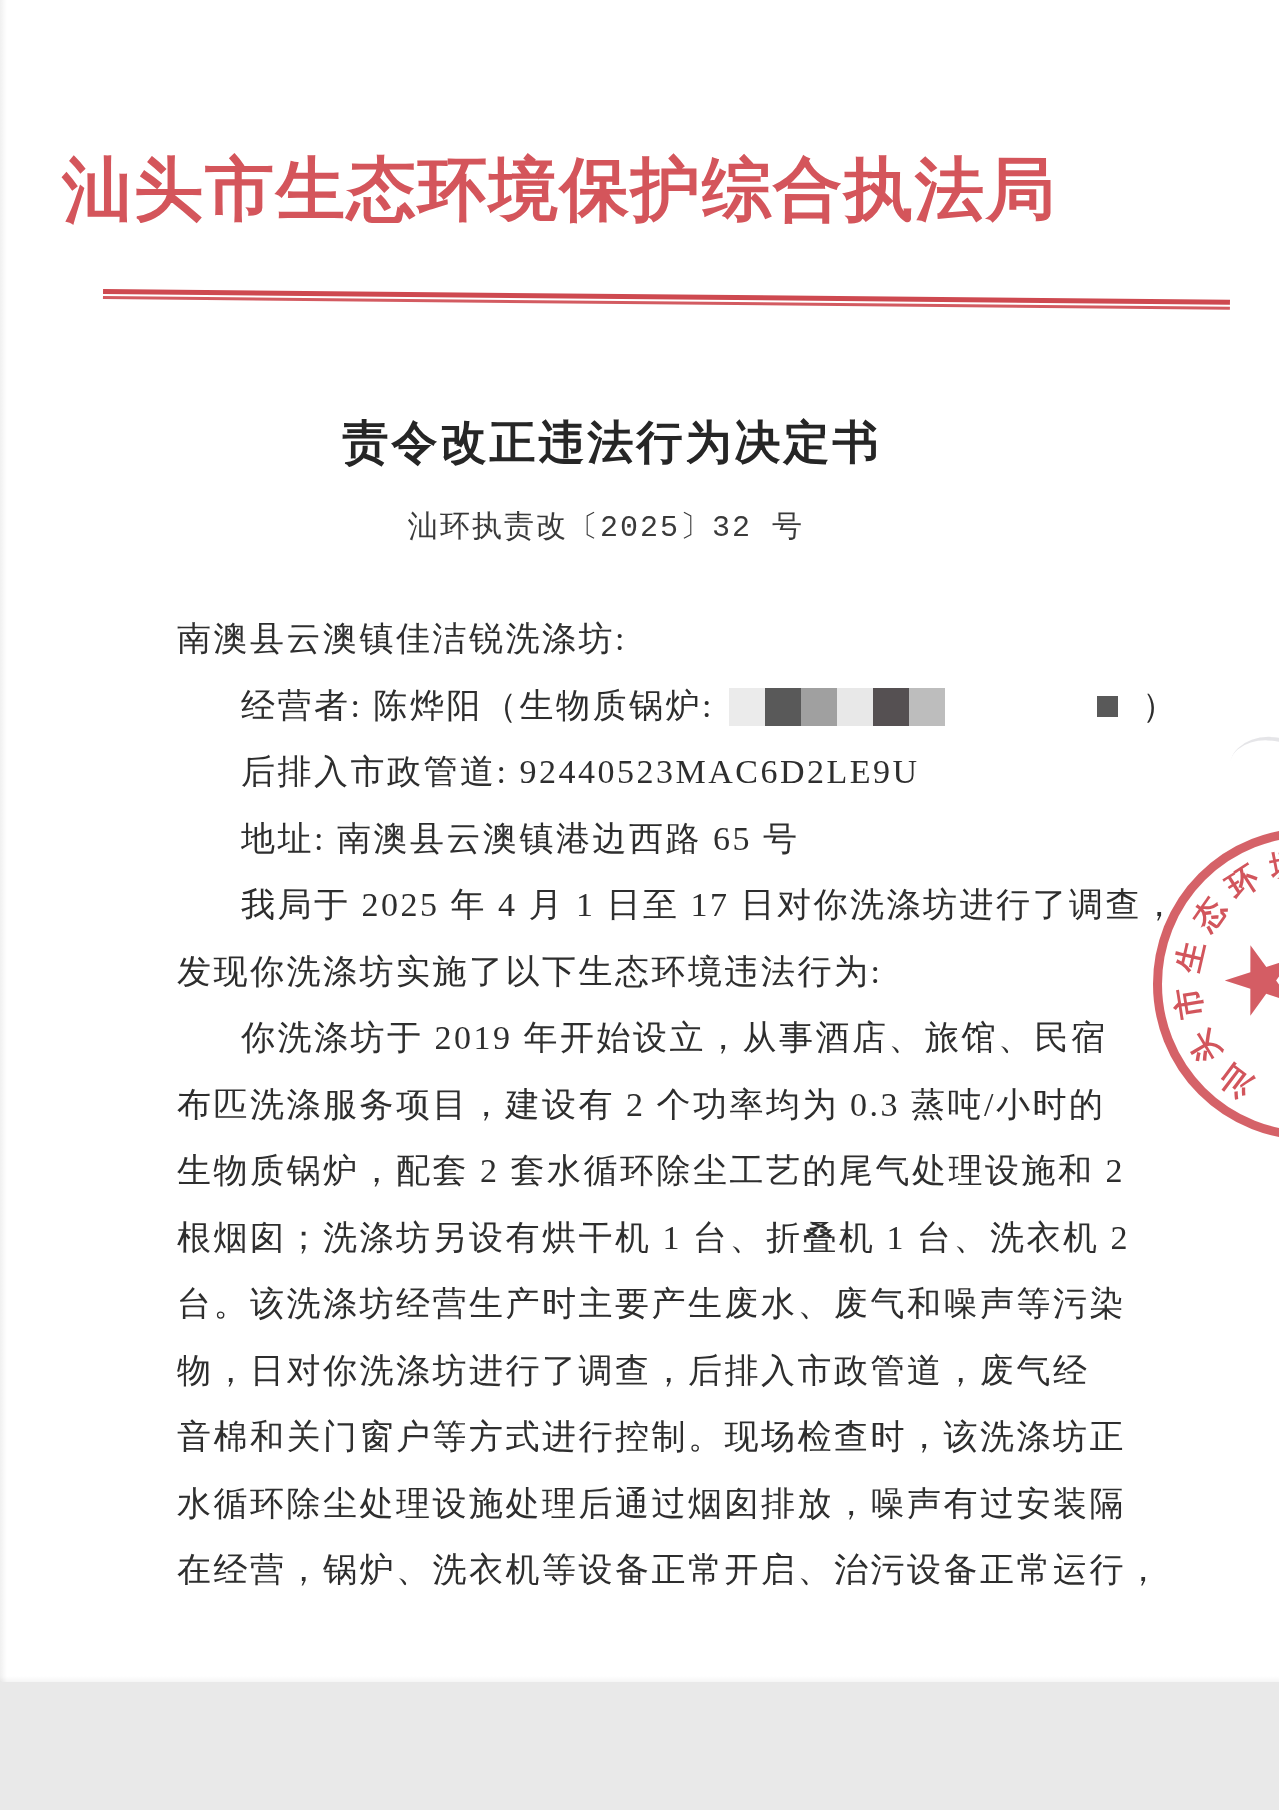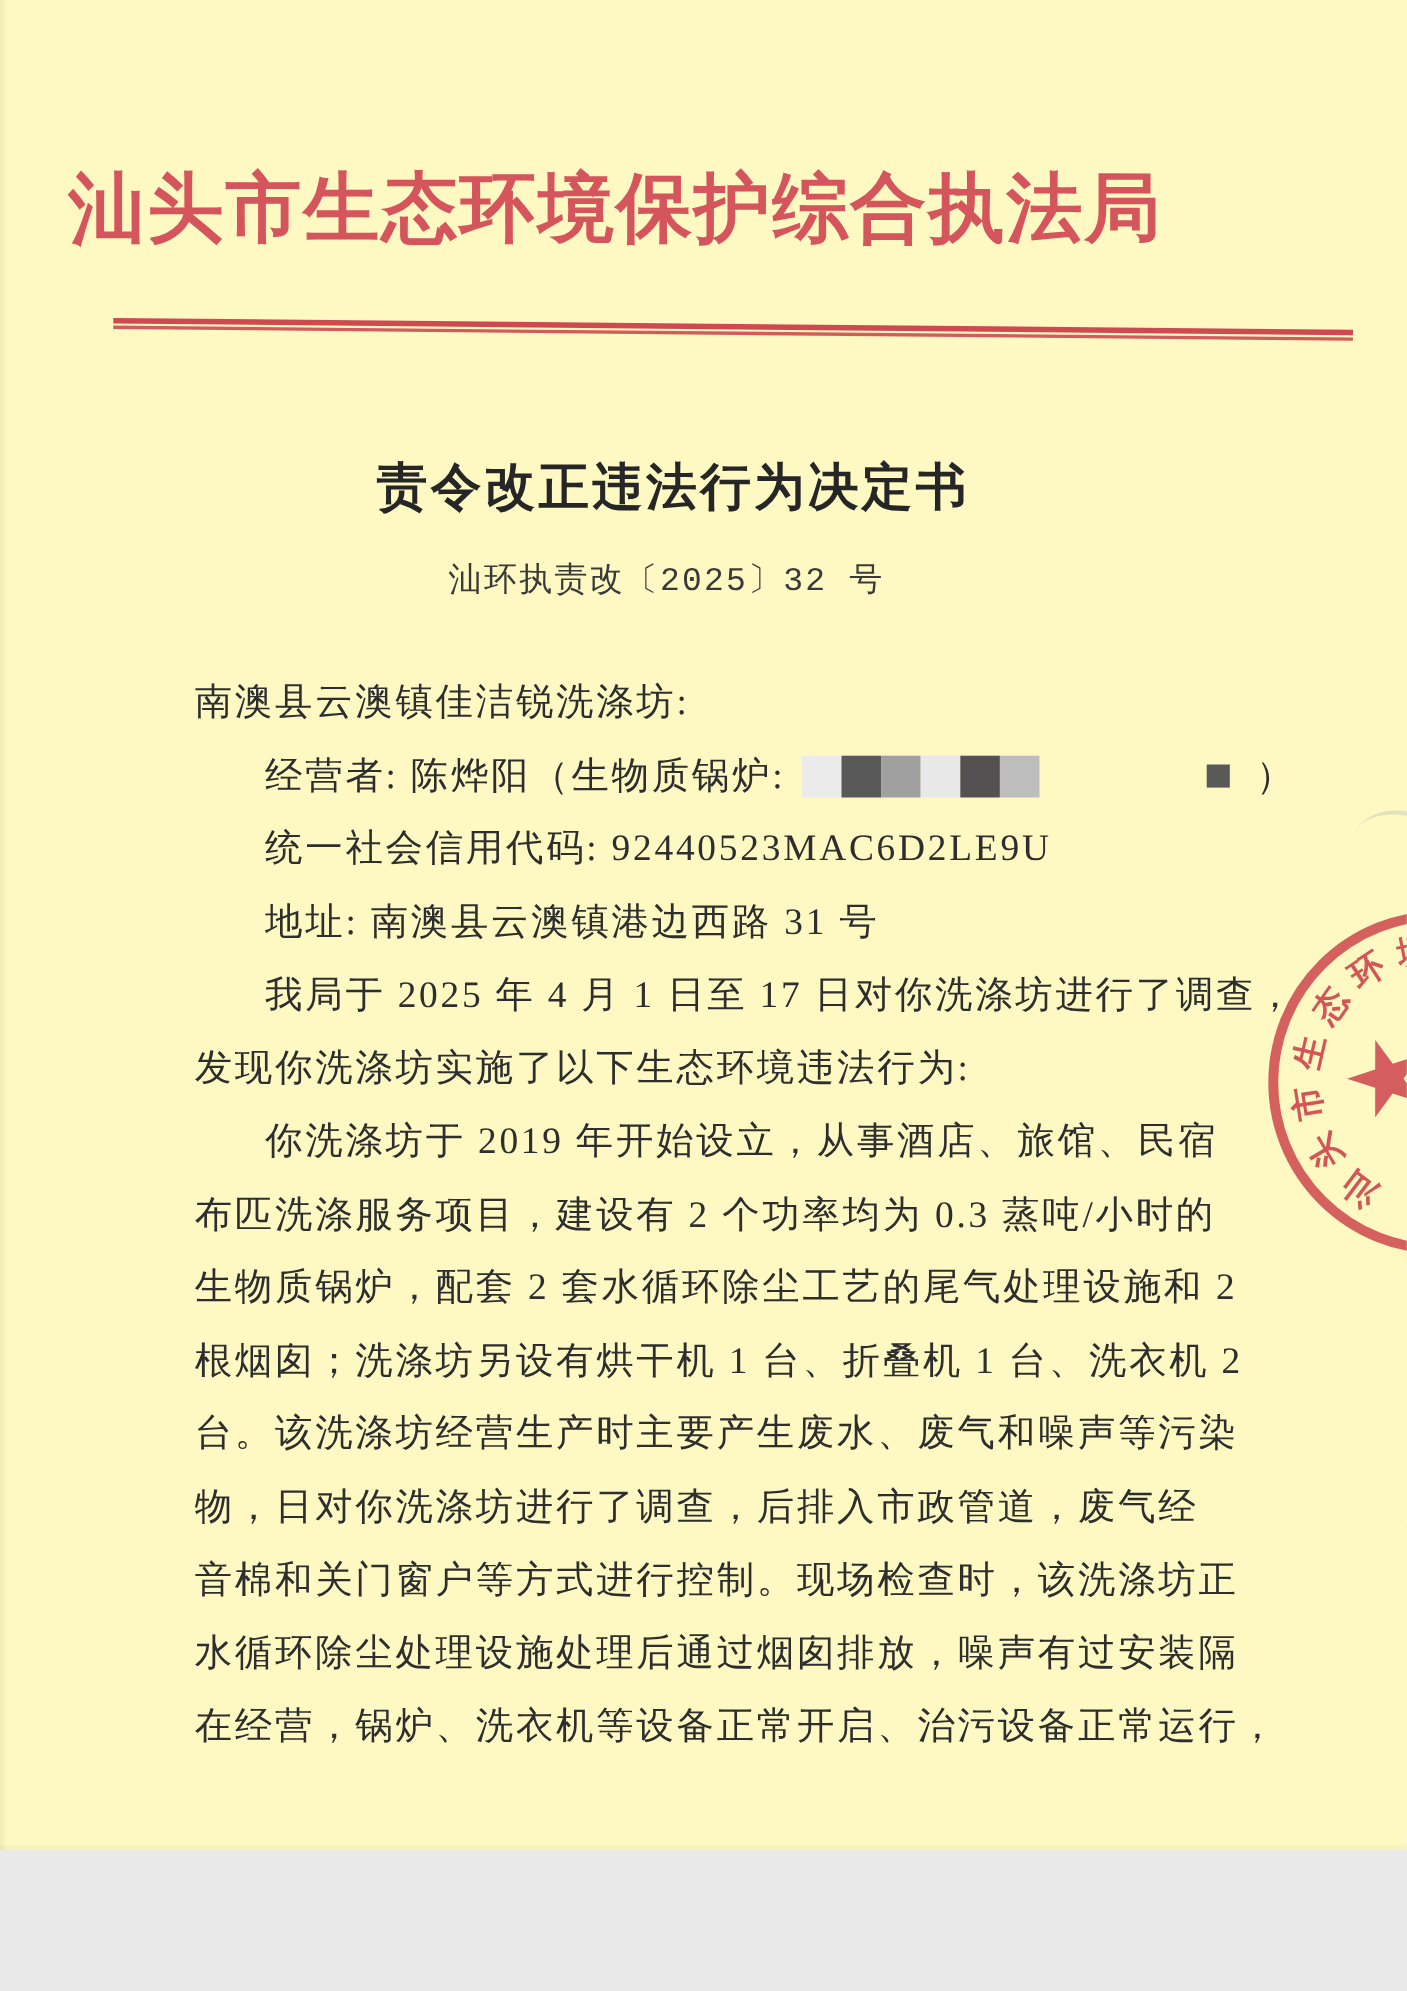--- a/index.html
+++ b/index.html
@@ -1,19 +1,19 @@
 <!DOCTYPE html>
 <html><head>
 <meta charset="utf-8">
 <style>
   html,body{margin:0;padding:0;background:#e9e9e9;}
   .page{
     position:relative;
     width:1279px;height:1682px;
-    background:#fef9c3;
+    background:#ffffff;
     overflow:hidden;
     font-family:"Liberation Serif","DejaVu Serif",serif;
   }
   .edge-left{position:absolute;left:0;top:0;width:7px;height:100%;
     background:linear-gradient(90deg,rgba(0,0,0,.06),rgba(0,0,0,0));}
   .edge-bottom{position:absolute;left:0;bottom:0;width:100%;height:6px;
     background:linear-gradient(0deg,rgba(0,0,0,.04),rgba(0,0,0,0));}
 
   .letterhead{
     position:absolute;top:144px;left:0;width:1120px;
@@ -98,22 +98,22 @@
   <div class="body-text">
       <div class="line">南澳县云澳镇佳洁锐洗涤坊:</div>
       <div class="line indent"><span>经营者: 陈烨阳（生物质锅炉: </span><span class="redaction-mosaic">
           <span class="mosaic-block" style="background: rgb(235, 235, 235);"></span>
           <span class="mosaic-block" style="background: rgb(89, 89, 89);"></span>
           <span class="mosaic-block" style="background: rgb(160, 160, 160);"></span>
           <span class="mosaic-block" style="background: rgb(232, 232, 232);"></span>
           <span class="mosaic-block" style="background: rgb(85, 80, 82);"></span>
           <span class="mosaic-block" style="background: rgb(189, 189, 189);"></span>
         </span><span class="redaction-gap"></span><span class="redaction-block" style="background: rgb(89, 89, 89);"></span><span>）</span></div>
-      <div class="line indent">统一社会信用代码: 92440523MAC6D2LE9U</div>
-      <div class="line indent">地址: 南澳县云澳镇港边西路 31 号</div>
+      <div class="line indent">后排入市政管道: 92440523MAC6D2LE9U</div>
+      <div class="line indent">地址: 南澳县云澳镇港边西路 65 号</div>
       <div class="line indent">我局于 2025 年 4 月 1 日至 17 日对你洗涤坊进行了调查，</div>
       <div class="line">发现你洗涤坊实施了以下生态环境违法行为:</div>
       <div class="line indent">你洗涤坊于 2019 年开始设立，从事酒店、旅馆、民宿</div>
       <div class="line">布匹洗涤服务项目，建设有 2 个功率均为 0.3 蒸吨/小时的</div>
       <div class="line">生物质锅炉，配套 2 套水循环除尘工艺的尾气处理设施和 2</div>
       <div class="line">根烟囱；洗涤坊另设有烘干机 1 台、折叠机 1 台、洗衣机 2</div>
       <div class="line">台。该洗涤坊经营生产时主要产生废水、废气和噪声等污染</div>
       <div class="line">物，日对你洗涤坊进行了调查，后排入市政管道，废气经</div>
       <div class="line">音棉和关门窗户等方式进行控制。现场检查时，该洗涤坊正</div>
       <div class="line">水循环除尘处理设施处理后通过烟囱排放，噪声有过安装隔</div>

